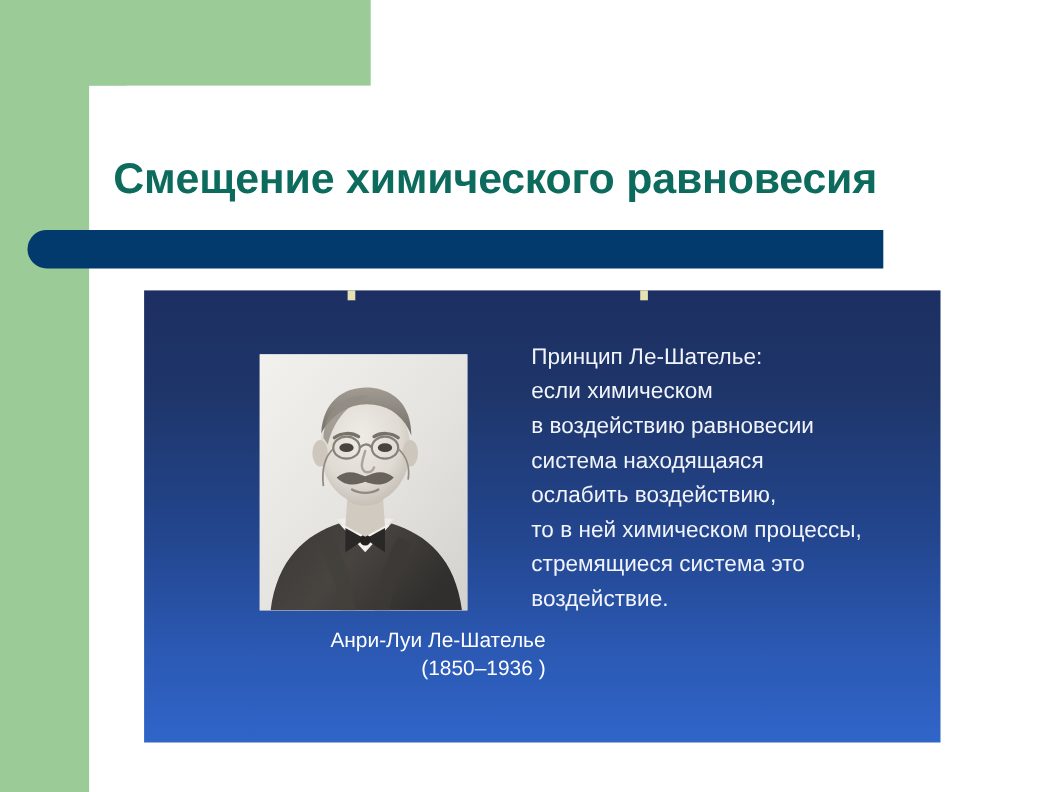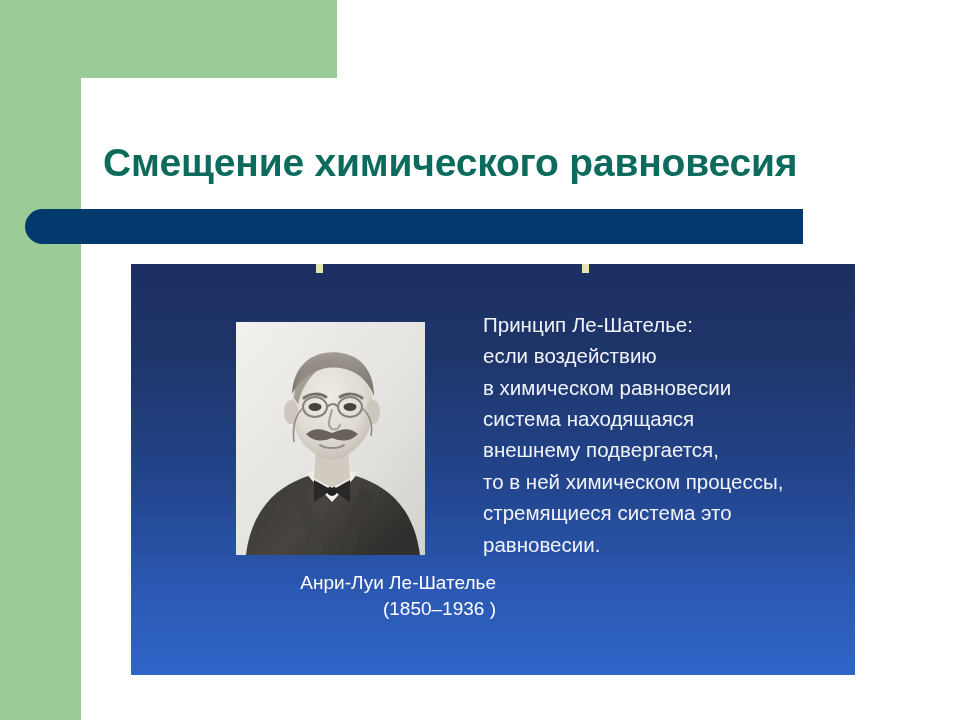--- a/index.html
+++ b/index.html
@@ -218,23 +218,23 @@
       </svg>
     </div>
 
     <div class="portrait-caption">
       <span class="cap-line">Анри-Луи Ле-Шателье</span>
       <span class="cap-line">(1850–1936 )</span>
     </div>
 
     <div class="principle-text">
       <span class="ln">Принцип Ле-Шателье:</span>
-      <span class="ln">если воздействию</span>
-      <span class="ln">в химическом равновесии</span>
+      <span class="ln">если химическом</span>
+      <span class="ln">в воздействию равновесии</span>
       <span class="ln">система находящаяся</span>
-      <span class="ln">внешнему подвергается,</span>
+      <span class="ln">ослабить воздействию,</span>
       <span class="ln">то в ней химическом процессы,</span>
       <span class="ln">стремящиеся система это</span>
-      <span class="ln">равновесии.</span>
+      <span class="ln">воздействие.</span>
     </div>
 
   </div>
 </div>
 
 </body></html>

